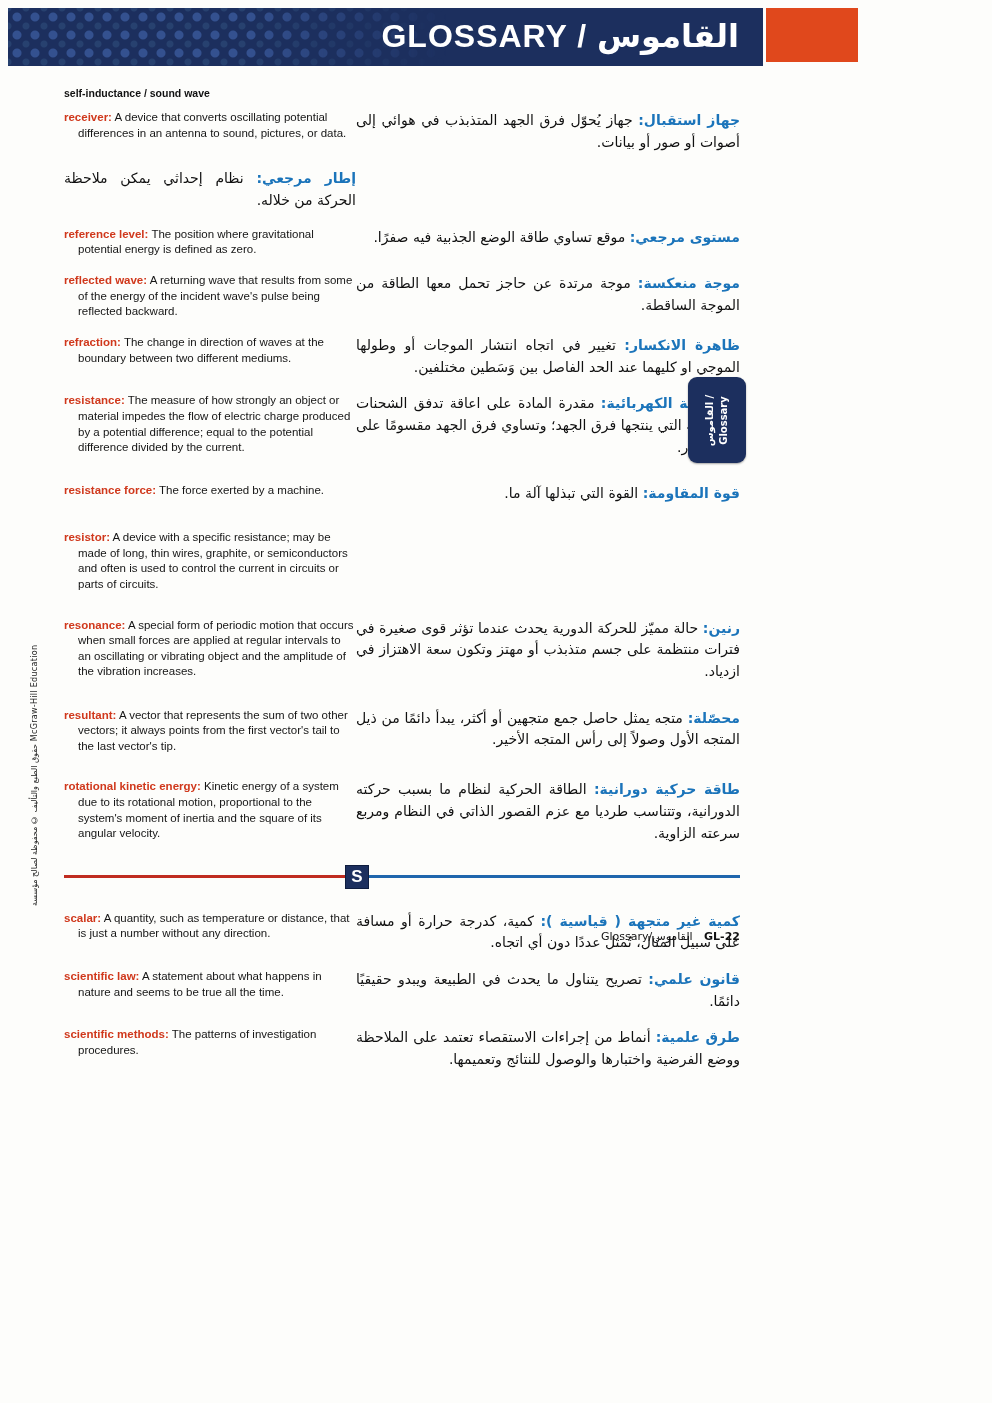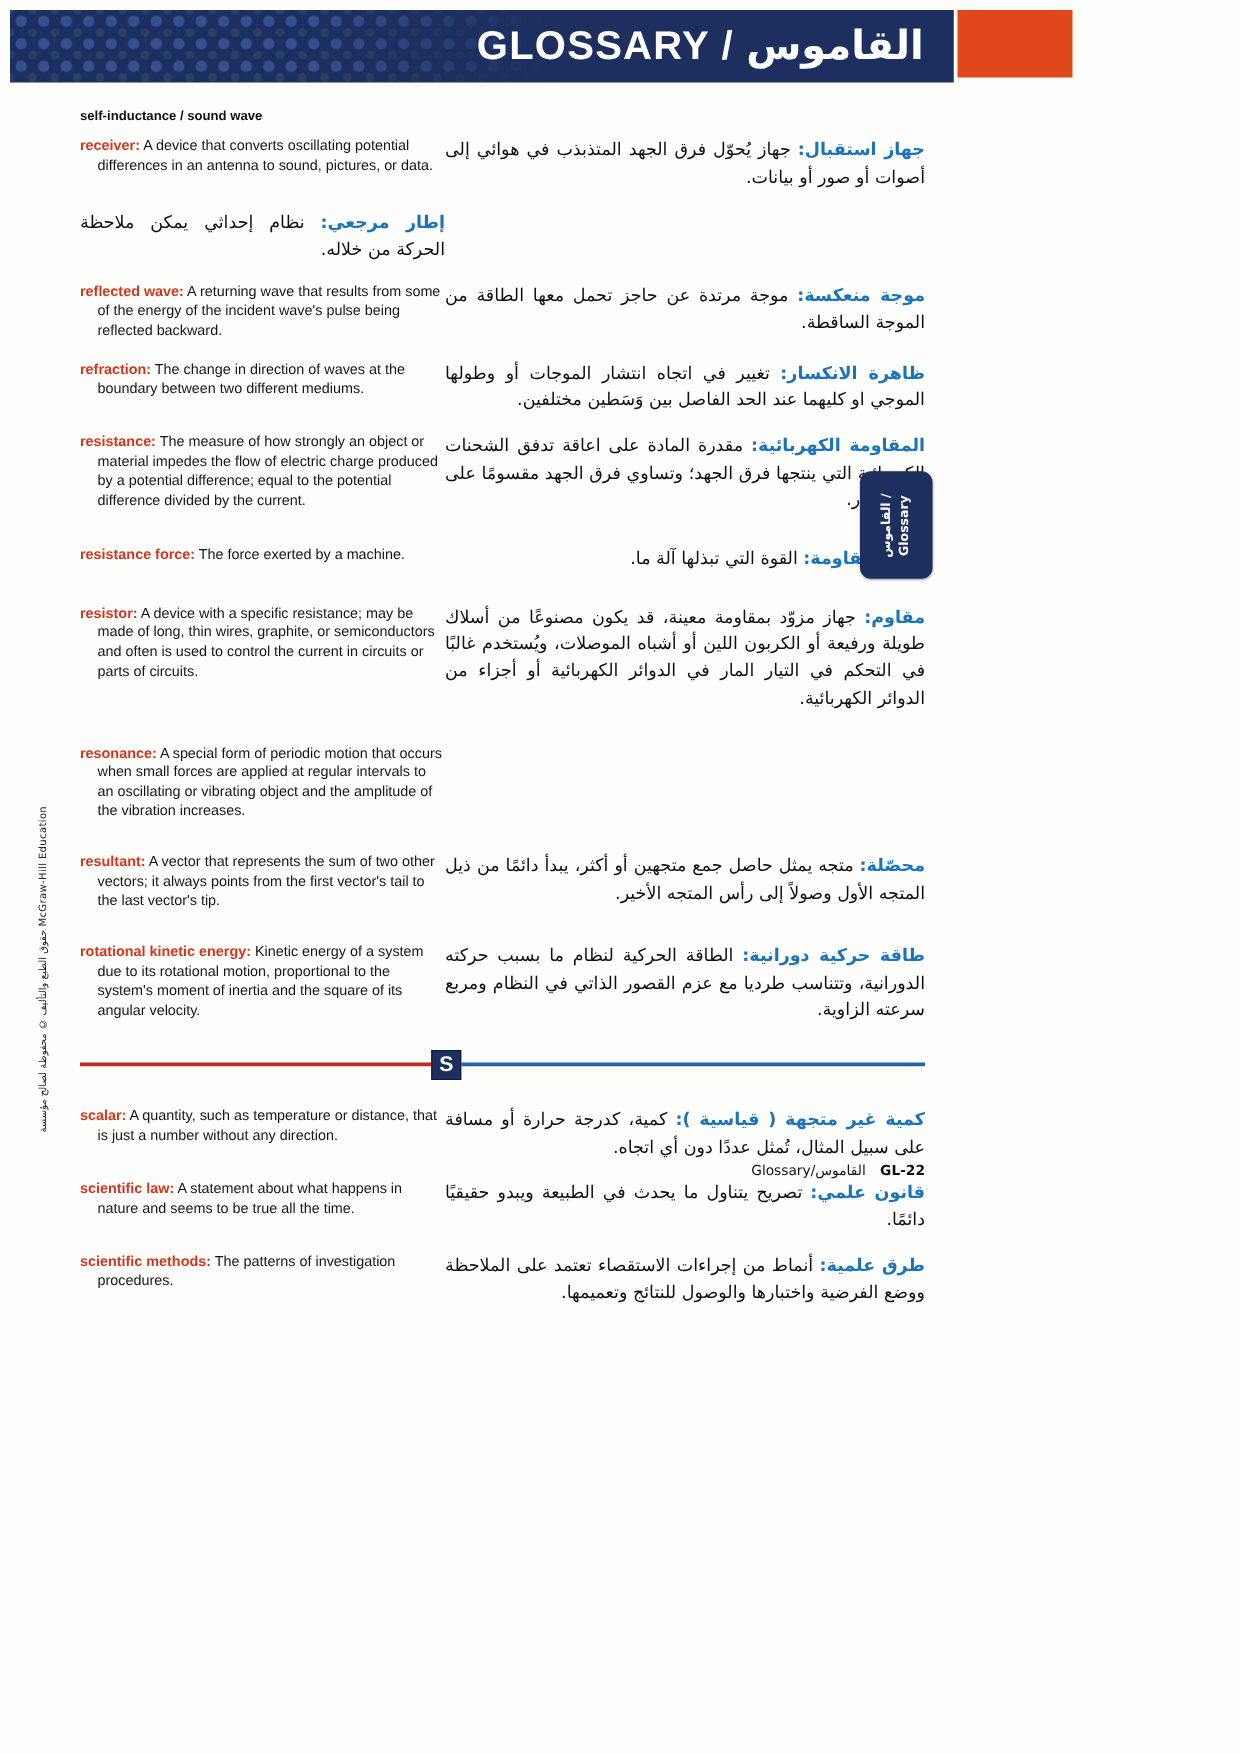--- a/index.html
+++ b/index.html
@@ -88,20 +88,24 @@
 
     <div class="row">
       <p class="en"><b class="term-en">receiver:</b> <span>A device that converts oscillating potential differences in an antenna to sound, pictures, or data.</span></p>
       <p class="ar" dir="rtl"><b class="term-ar">جهاز استقبال:</b> <span>جهاز يُحوّل فرق الجهد المتذبذب في هوائي إلى أصوات أو صور أو بيانات.</span></p>
     </div>
 
     <div class="row">
       <p class="ar" dir="rtl"><b class="term-ar">إطار مرجعي:</b> <span>نظام إحداثي يمكن ملاحظة الحركة من خلاله.</span></p>
     </div>
 
+    <div class="row">
+      <p class="en"><b class="term-en">reference level:</b> <span>The position where gravitational potential energy is defined as zero.</span></p>
+      <p class="ar" dir="rtl"><b class="term-ar">مستوى مرجعي:</b> <span>موقع تساوي طاقة الوضع الجذبية فيه صفرًا.</span></p>
+    </div>
 
     <div class="row">
       <p class="en"><b class="term-en">reflected wave:</b> <span>A returning wave that results from some of the energy of the incident wave's pulse being reflected backward.</span></p>
       <p class="ar" dir="rtl"><b class="term-ar">موجة منعكسة:</b> <span>موجة مرتدة عن حاجز تحمل معها الطاقة من الموجة الساقطة.</span></p>
     </div>
 
     <div class="row">
       <p class="en"><b class="term-en">refraction:</b> <span>The change in direction of waves at the boundary between two different mediums.</span></p>
       <p class="ar" dir="rtl"><b class="term-ar">ظاهرة الانكسار:</b> <span>تغيير في اتجاه انتشار الموجات أو وطولها الموجي او كليهما عند الحد الفاصل بين وَسَطين مختلفين.</span></p>
     </div>
@@ -111,25 +115,25 @@
       <p class="ar" dir="rtl"><b class="term-ar">المقاومة الكهربائية:</b> <span>مقدرة المادة على اعاقة تدفق الشحنات الكهربائية التي ينتجها فرق الجهد؛ وتساوي فرق الجهد مقسومًا على شدة التيار.</span></p>
     </div>
 
     <div class="row gap-lg">
       <p class="en"><b class="term-en">resistance force:</b> <span>The force exerted by a machine.</span></p>
       <p class="ar" dir="rtl"><b class="term-ar">قوة المقاومة:</b> <span>القوة التي تبذلها آلة ما.</span></p>
     </div>
 
     <div class="row gap-lg">
       <p class="en"><b class="term-en">resistor:</b> <span>A device with a specific resistance; may be made of long, thin wires, graphite, or semiconductors and often is used to control the current in circuits or parts of circuits.</span></p>
-      <p class="ar" dir="rtl"><b class="term-ar">مقاوم:</b> <span>جهاز مزوّد بمقاومة معينة، قد يكون مصنوعًا من أسلاك طويلة ورفيعة أو الكربون اللين أو أشباه الموصلات، ويُستخدم غالبًا في التحكم في التيار المار في الدوائر الكهربائية أو أجزاء من الدوائر الكهربائية.</span></p>
     </div>
 
     <div class="row gap-lg">
       <p class="en"><b class="term-en">resonance:</b> <span>A special form of periodic motion that occurs when small forces are applied at regular intervals to an oscillating or vibrating object and the amplitude of the vibration increases.</span></p>
+      <p class="ar" dir="rtl"><b class="term-ar">رنين:</b> <span>حالة مميّز للحركة الدورية يحدث عندما تؤثر قوى صغيرة في فترات منتظمة على جسم متذبذب أو مهتز وتكون سعة الاهتزاز في ازدياد.</span></p>
     </div>
 
     <div class="row gap-lg">
       <p class="en"><b class="term-en">resultant:</b> <span>A vector that represents the sum of two other vectors; it always points from the first vector's tail to the last vector's tip.</span></p>
       <p class="ar" dir="rtl"><b class="term-ar">محصّلة:</b> <span>متجه يمثل حاصل جمع متجهين أو أكثر، يبدأ دائمًا من ذيل المتجه الأول وصولاً إلى رأس المتجه الأخير.</span></p>
     </div>
 
     <div class="row">
       <p class="en"><b class="term-en">rotational kinetic energy:</b> <span>Kinetic energy of a system due to its rotational motion, proportional to the system's moment of inertia and the square of its angular velocity.</span></p>
       <p class="ar" dir="rtl"><b class="term-ar">طاقة حركية دورانية:</b> <span>الطاقة الحركية لنظام ما بسبب حركته الدورانية، وتتناسب طرديا مع عزم القصور الذاتي في النظام ومربع سرعته الزاوية.</span></p>

